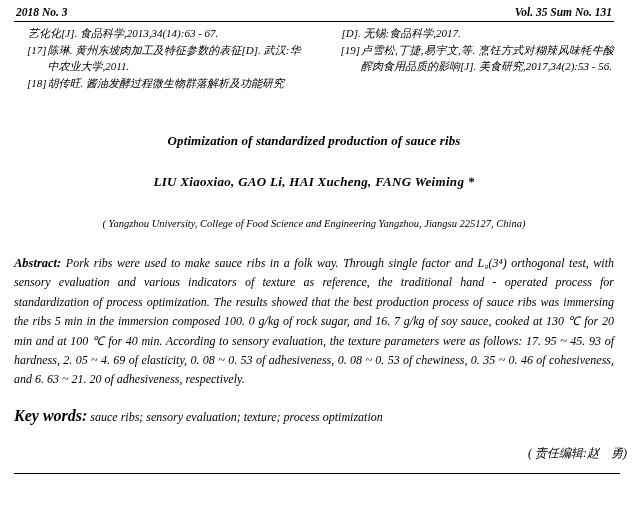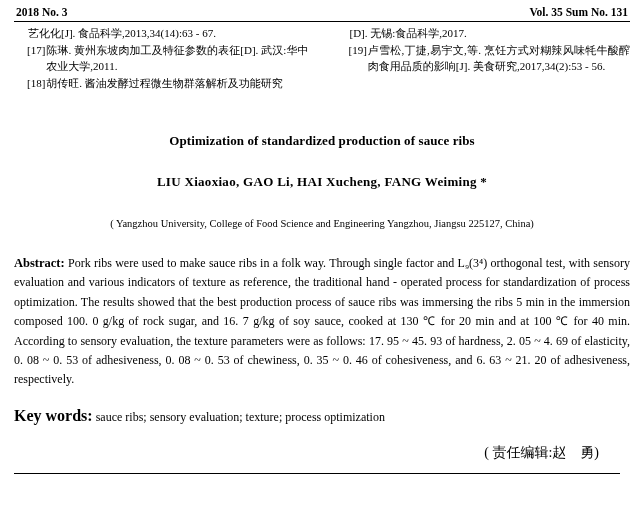--- a/index.html
+++ b/index.html
@@ -12,21 +12,22 @@
     background: #ffffff;
     font-family: "Liberation Serif", serif;
     color: #000000;
     overflow: hidden;
   }
   .page {
     position: relative;
     width: 634px;
     height: 488px;
     box-sizing: border-box;
-    padding: 6px 4px 0 14px;
+    padding: 6px 20px 0 14px;
+    font-style: italic;
   }
 
   
   .runhead {
     display: flex;
     align-items: baseline;
     justify-content: space-between;
     font-weight: bold;
     font-size: 11.5px;
     padding: 0 2px 3px 2px;
@@ -106,23 +107,23 @@
     font-size: 12px;
   }
   .keywords .lead {
     font-weight: bold;
     font-size: 16px;
   }
 
   
   .footer-editor {
     position: absolute;
-    right: 35px;
+    right: 7px;
     bottom: 26px;
-    font-size: 14px;
+    font-size: 12px;
   }
   .rule-bottom {
     position: absolute;
     left: 14px;
     right: 14px;
     bottom: 14px;
     border-bottom: 1px solid #000;
   }
 </style>
 </head>

